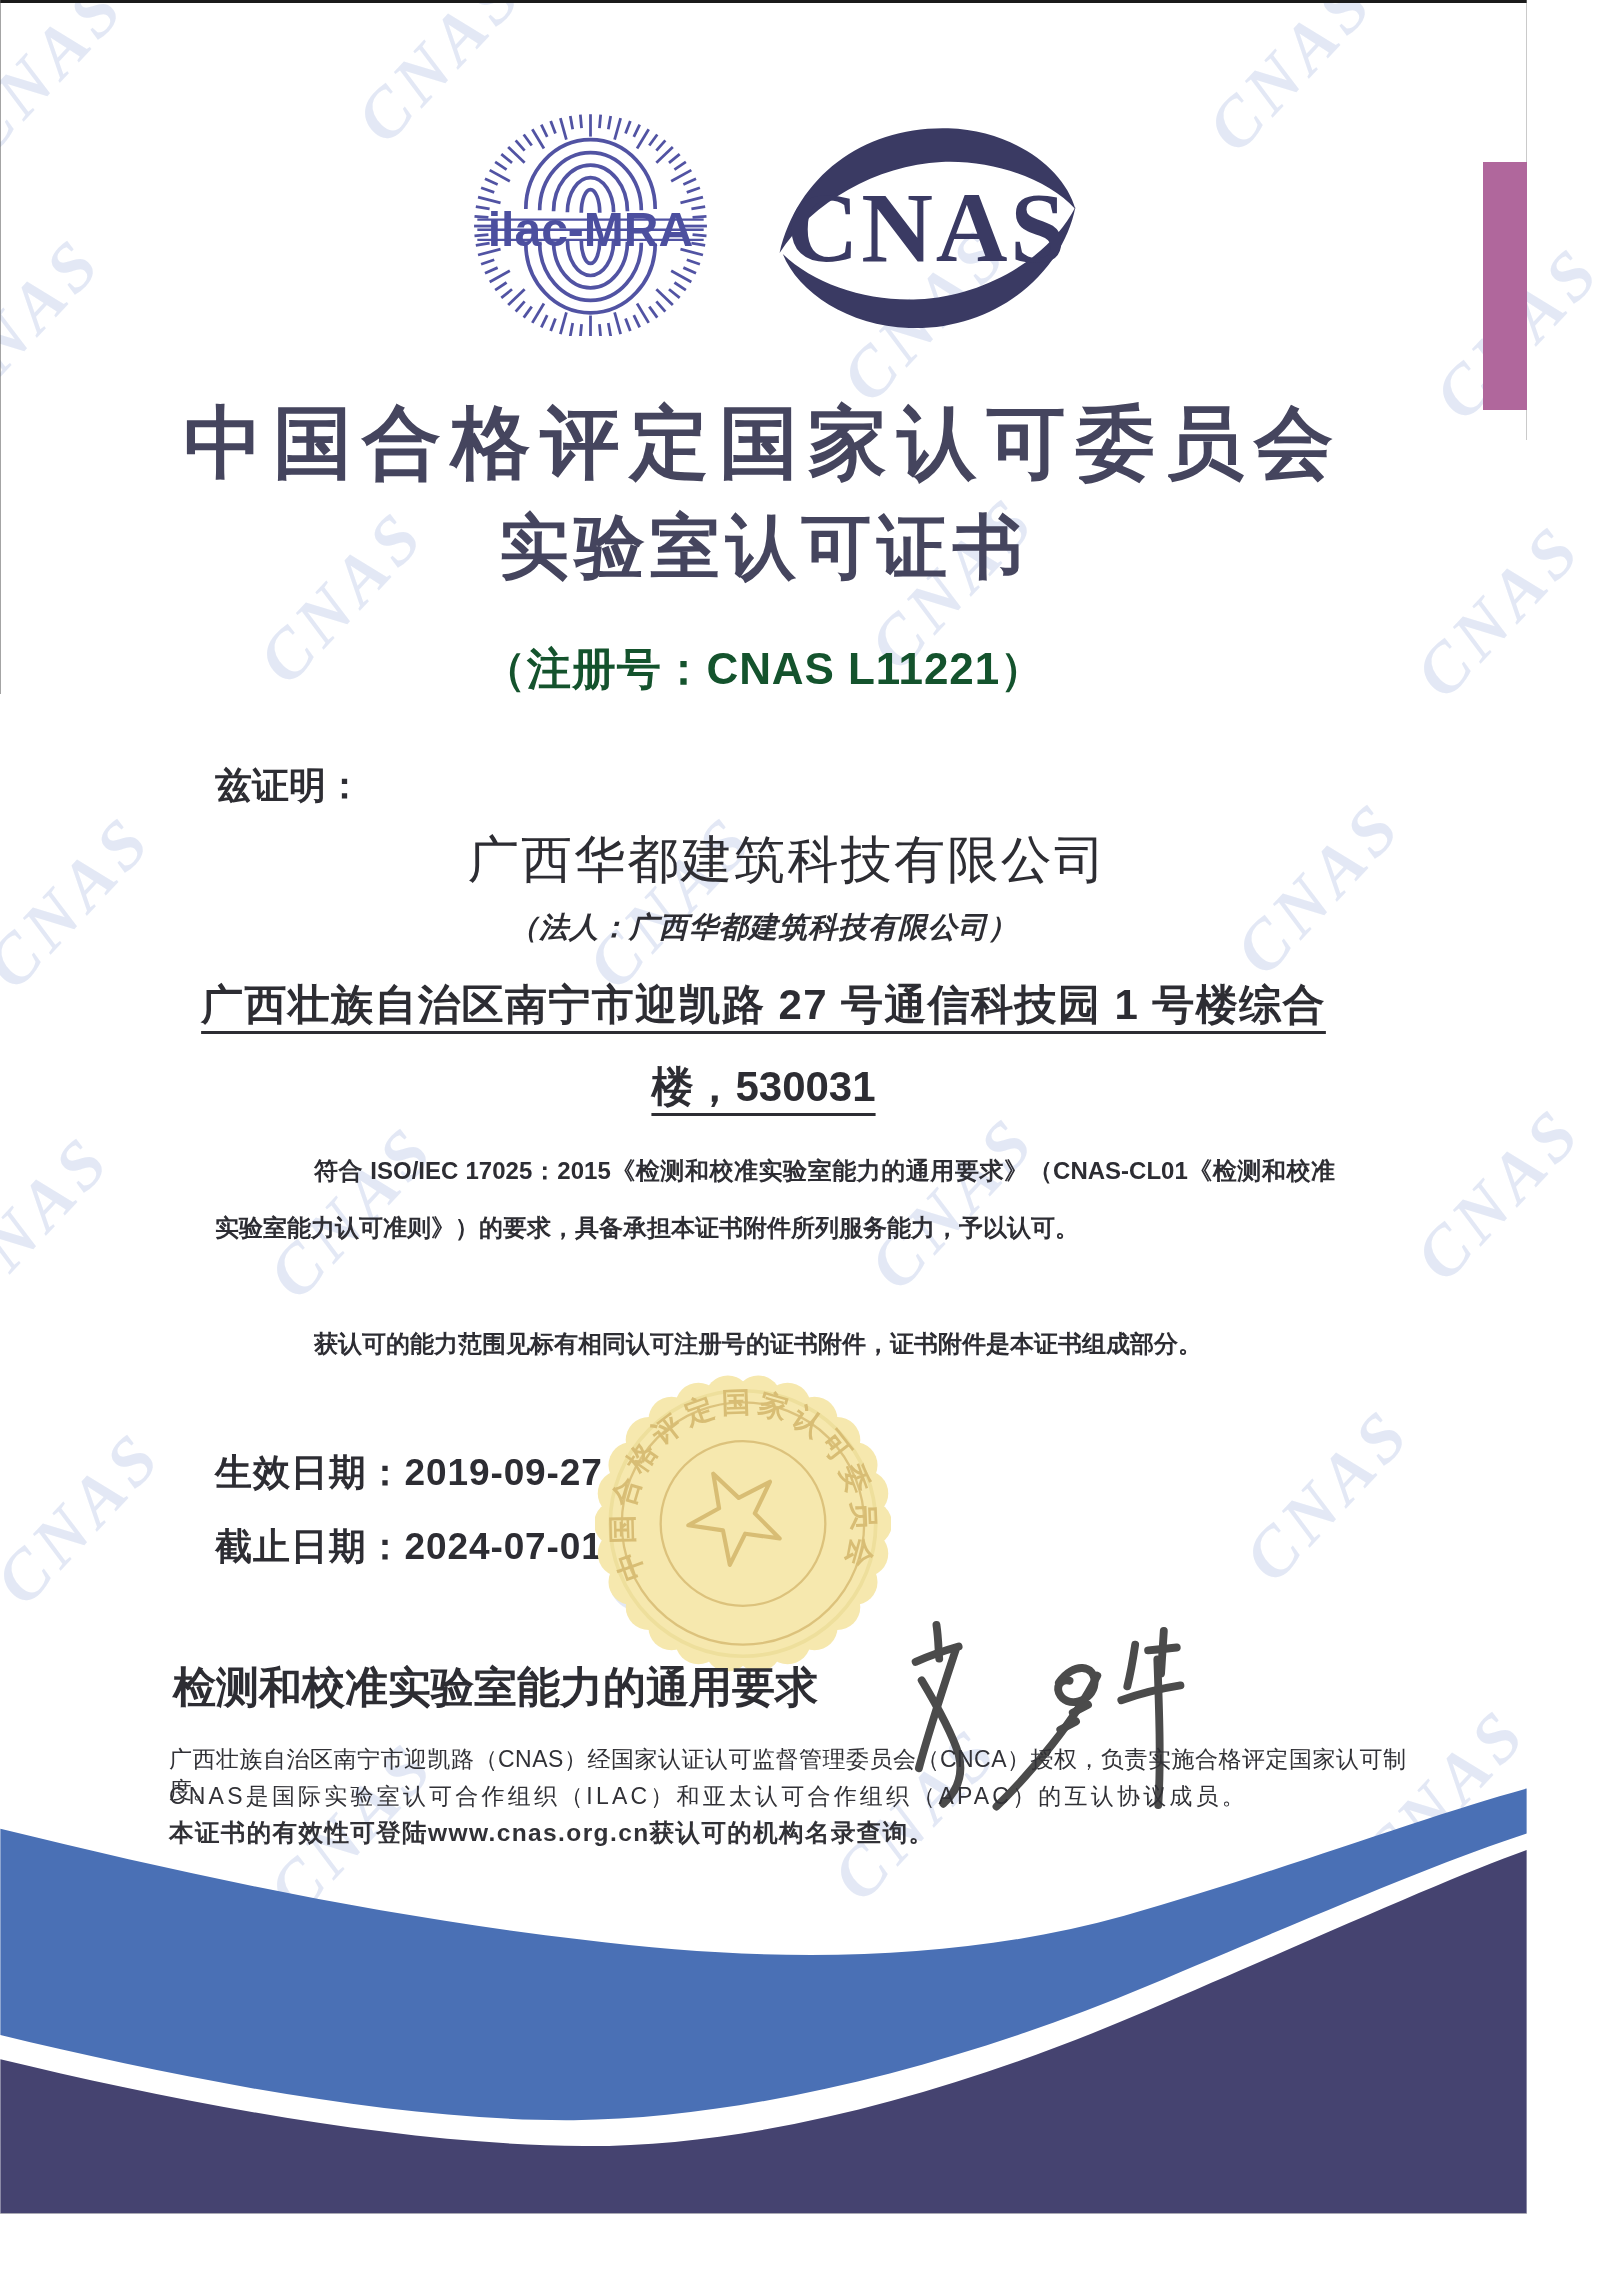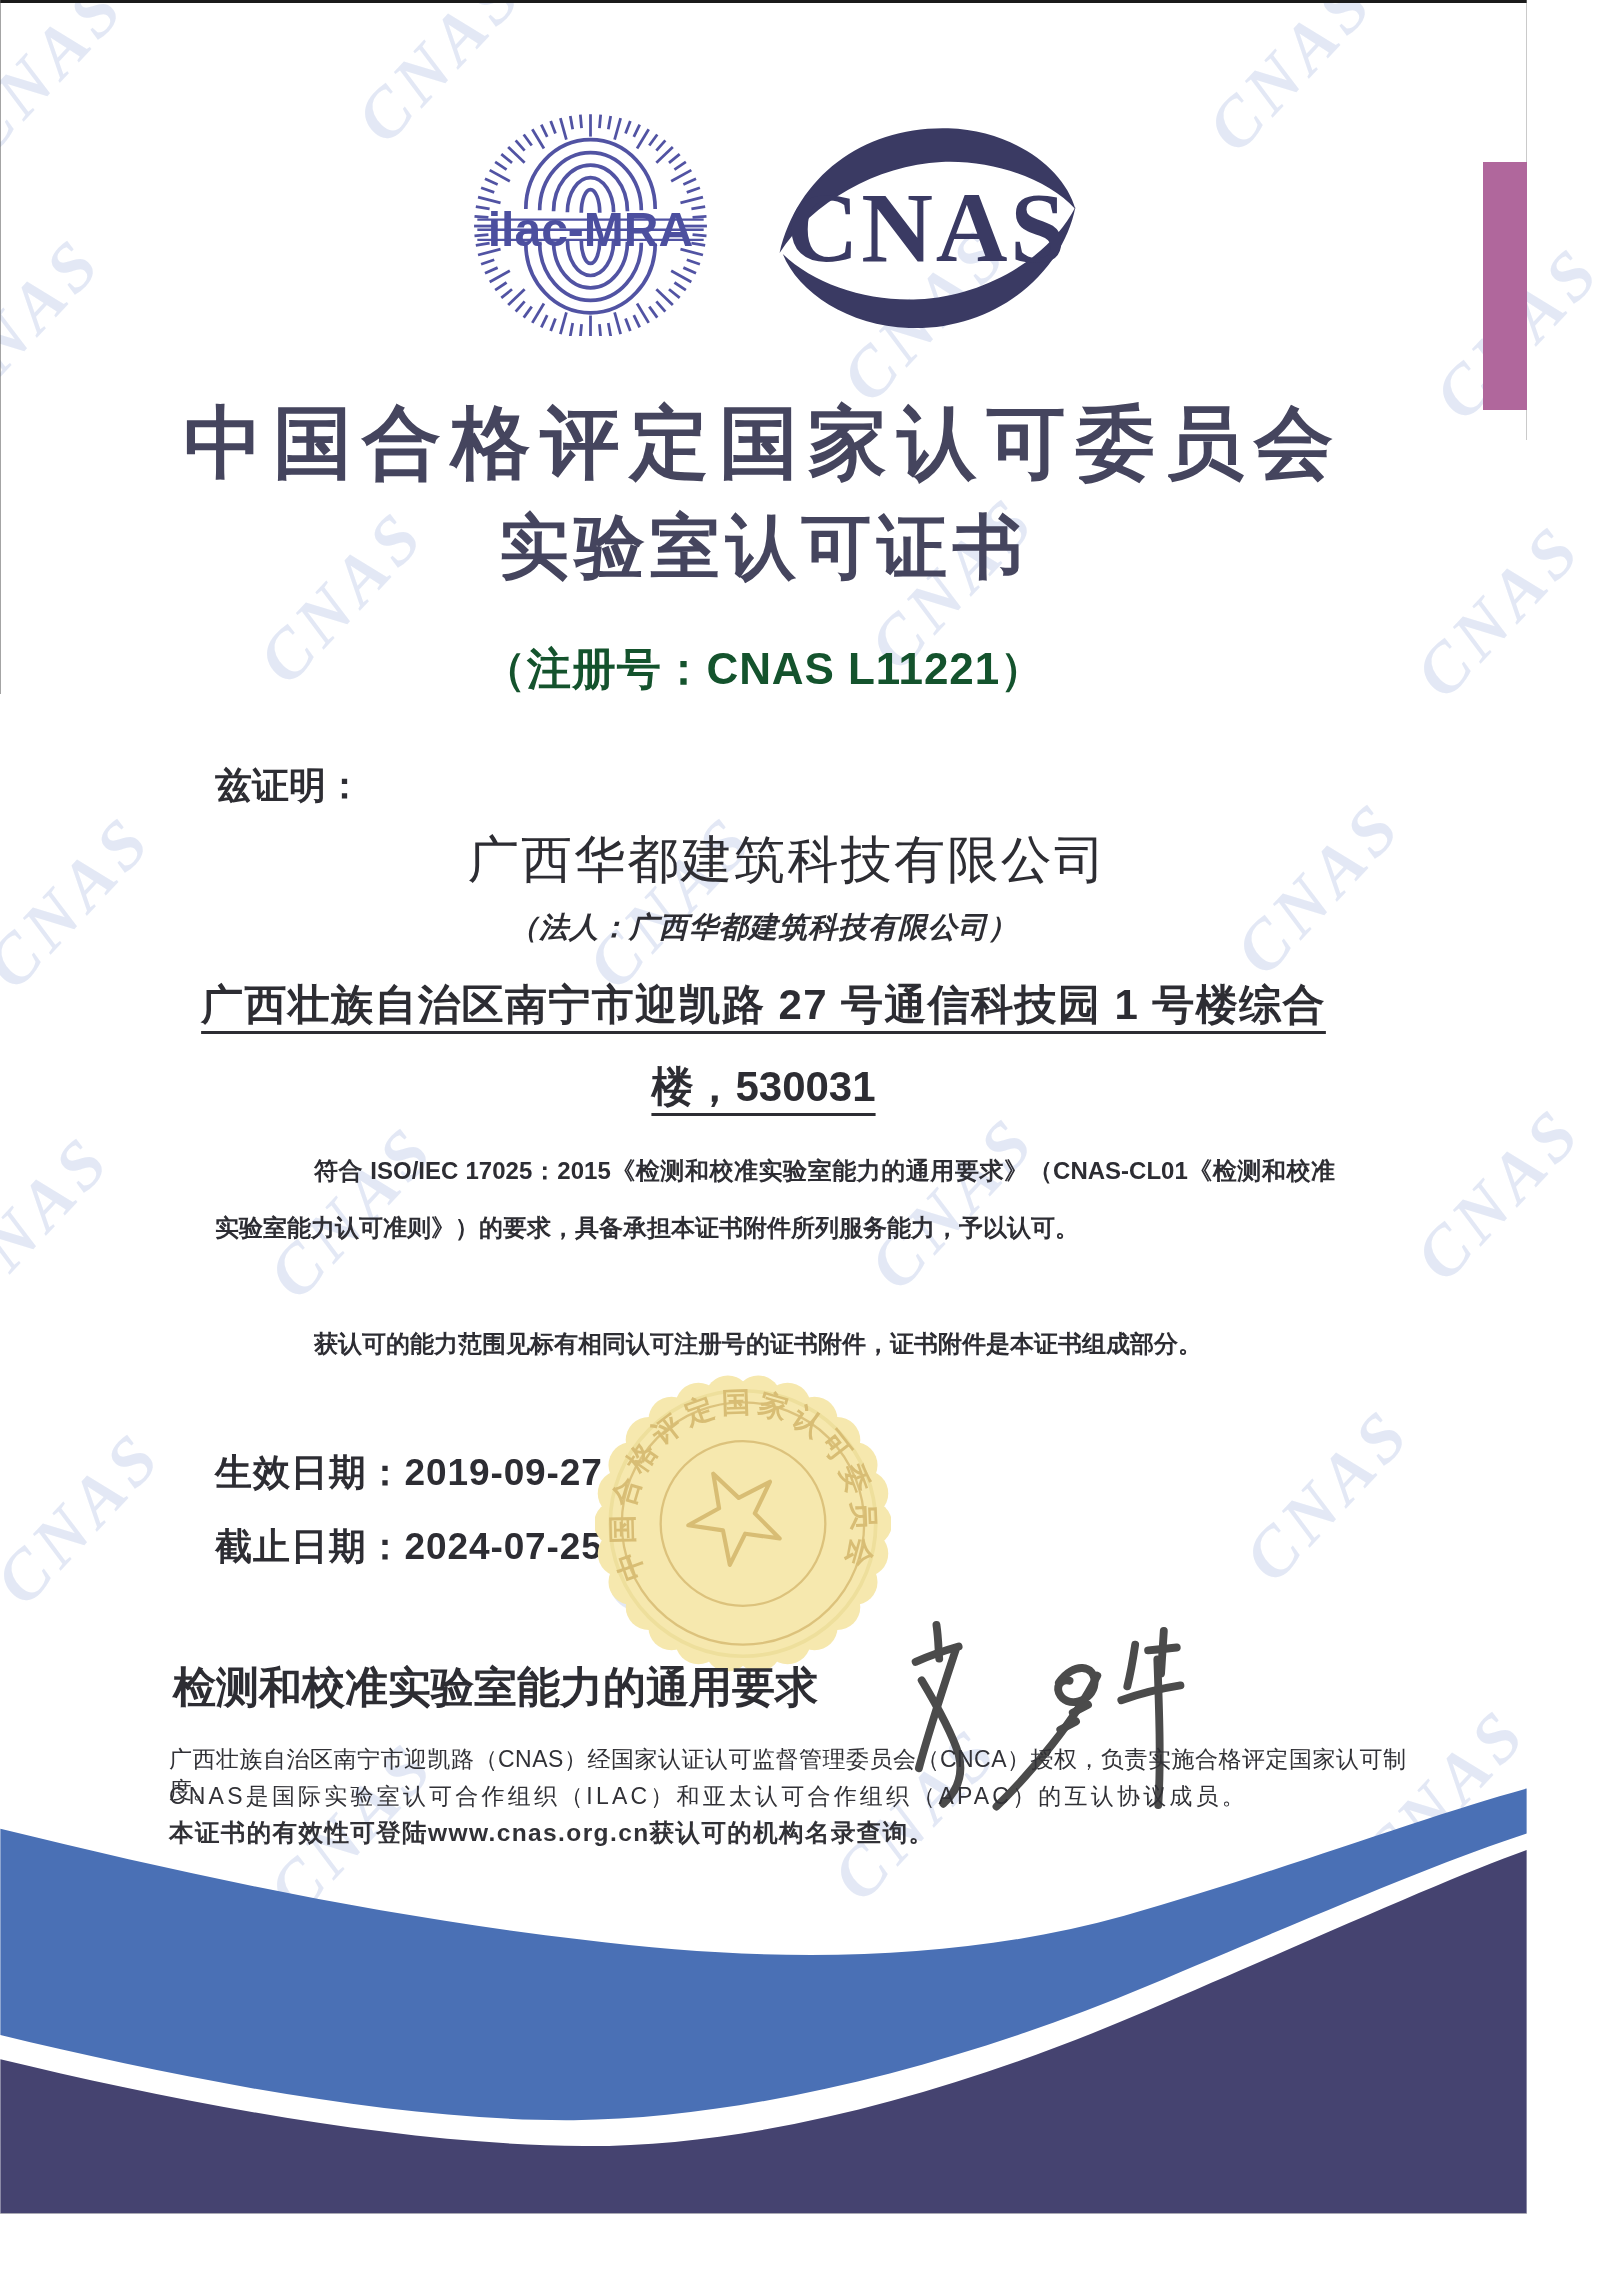--- a/index.html
+++ b/index.html
@@ -214,21 +214,21 @@
   <div class="abs center-line reg-line">（注册号：CNAS L11221）</div>
 
   <div class="abs certify">兹证明：</div>
   <div class="abs center-line company">广西华都建筑科技有限公司</div>
   <div class="abs center-line legal">（法人：广西华都建筑科技有限公司）</div>
   <div class="abs center-line addr addr1">广西壮族自治区南宁市迎凯路 27 号通信科技园 1 号楼综合</div>
   <div class="abs center-line addr addr2">楼，530031</div>
   <div class="abs para para1">符合 ISO/IEC 17025：2015《检测和校准实验室能力的通用要求》（CNAS-CL01《检测和校准实验室能力认可准则》）的要求，具备承担本证书附件所列服务能力，予以认可。</div>
   <div class="abs para para2">获认可的能力范围见标有相同认可注册号的证书附件，证书附件是本证书组成部分。</div>
   <div class="abs date-line date1">生效日期：2019-09-27</div>
-  <div class="abs date-line date2">截止日期：2024-07-25</div>
+  <div class="abs date-line date2">截止日期：2024-07-01</div>
 
   <div class="abs seal-wrap">
     <svg width="296" height="301" viewBox="0 0 640 650">
       <g id="scallops" fill="#f6e8ae">
           <circle cx="592" cy="325" r="50"></circle>
           <circle cx="584.0961743398861" cy="390.0938606862157" r="50"></circle>
           <circle cx="560.8440389776731" cy="451.40470279590505" r="50"></circle>
           <circle cx="523.5949235025395" cy="505.3693630414963" r="50"></circle>
           <circle cx="474.5136111108744" cy="548.8516115230746" r="50"></circle>
           <circle cx="416.45252927556965" cy="579.3244180104329" r="50"></circle>

